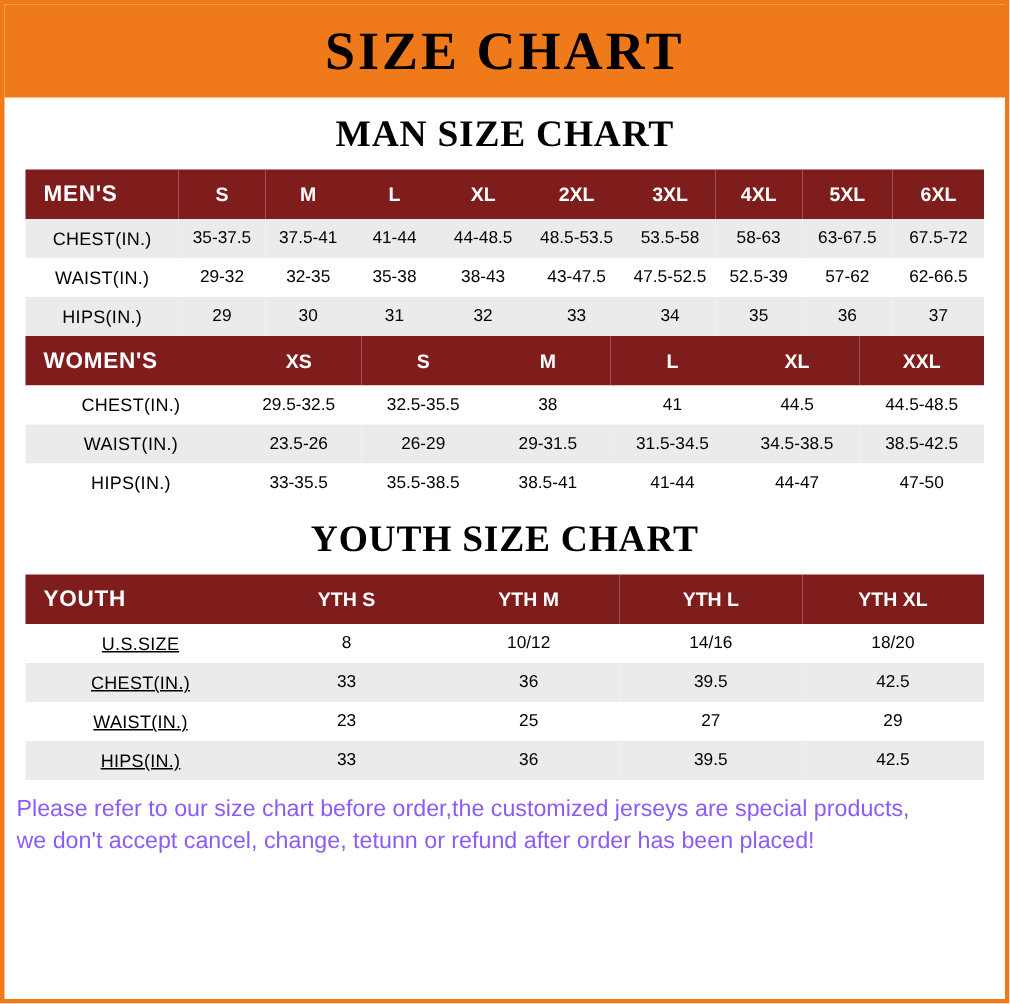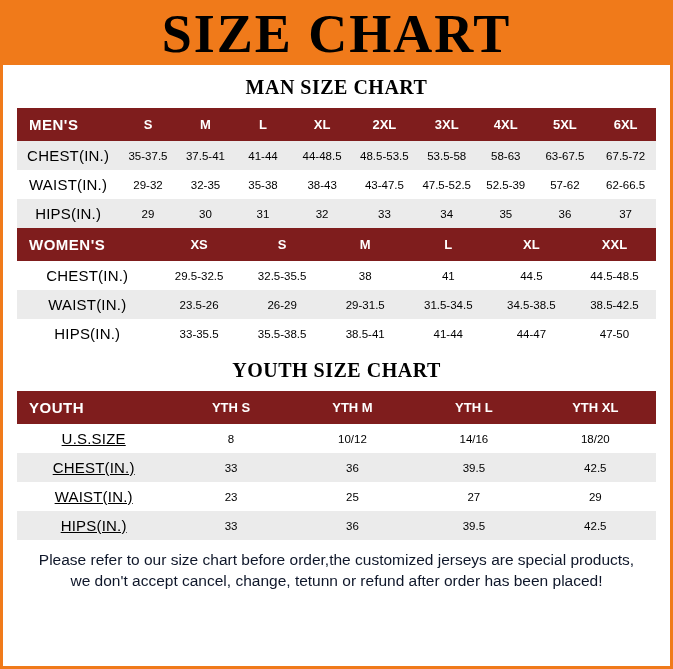--- a/index.html
+++ b/index.html
@@ -25,33 +25,33 @@
   .banner {
     background: #f07a1a;
     height: 62px;
     display: flex;
     align-items: center;
     justify-content: center;
   }
   .banner-title {
     font-family: "Liberation Serif", serif;
     font-weight: bold;
-    font-size: 54px;
+    font-size: 36px;
     letter-spacing: 2px;
     color: #000;
     line-height: 1;
   }
   .section {
     padding: 0 14px;
   }
   .section-title {
     text-align: center;
     font-family: "Liberation Serif", serif;
     font-weight: bold;
-    font-size: 20px;
+    font-size: 25px;
     letter-spacing: 0.5px;
     margin: 11px 0 9px 0;
   }
   table.size {
     width: 100%;
     border-collapse: collapse;
     table-layout: fixed;
   }
   table.size thead th {
     background: #7f1d1d;
@@ -69,21 +69,21 @@
     letter-spacing: 0.5px;
   }
   table.size tbody td {
     font-size: 11.5px;
     text-align: center;
     padding: 6px 1px;
     white-space: nowrap;
   }
   table.size tbody td.rowlabel {
     text-align: center;
-    font-size: 15px;
+    font-size: 12px;
     letter-spacing: 0.2px;
   }
   table.size tbody tr.alt td {
     background: #ebebeb;
   }
   table.size tbody tr.plain td {
     background: #ffffff;
   }
   
   .youth thead th {
@@ -104,24 +104,24 @@
     font-size: 15px;
   }
   .women thead th.rowlabel {
     font-size: 16px;
   }
   .women tbody td {
     font-size: 12px;
     padding: 8px 1px;
   }
   .notice {
-    color: #0f172a;
+    color: #8b5cf6;
     font-size: 15.5px;
     line-height: 1.35;
-    text-align: center;
+    text-align: left;
     padding: 10px 8px 4px 8px;
   }
   .notice div {
     white-space: nowrap;
   }
 </style>
 </head>
 <body>
 
 <div class="page">

